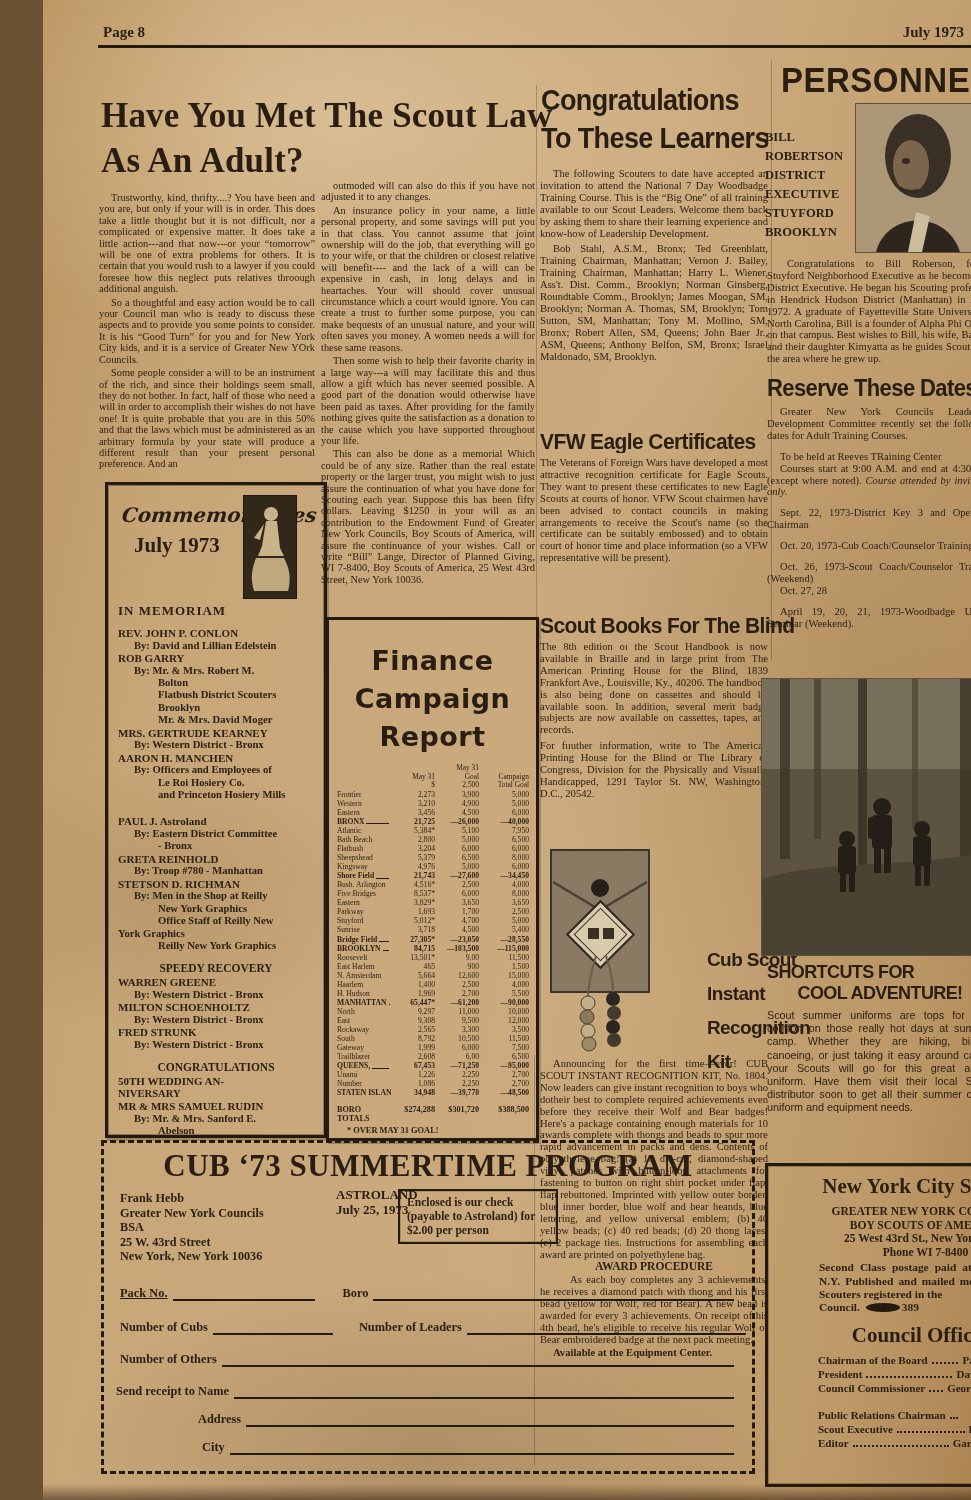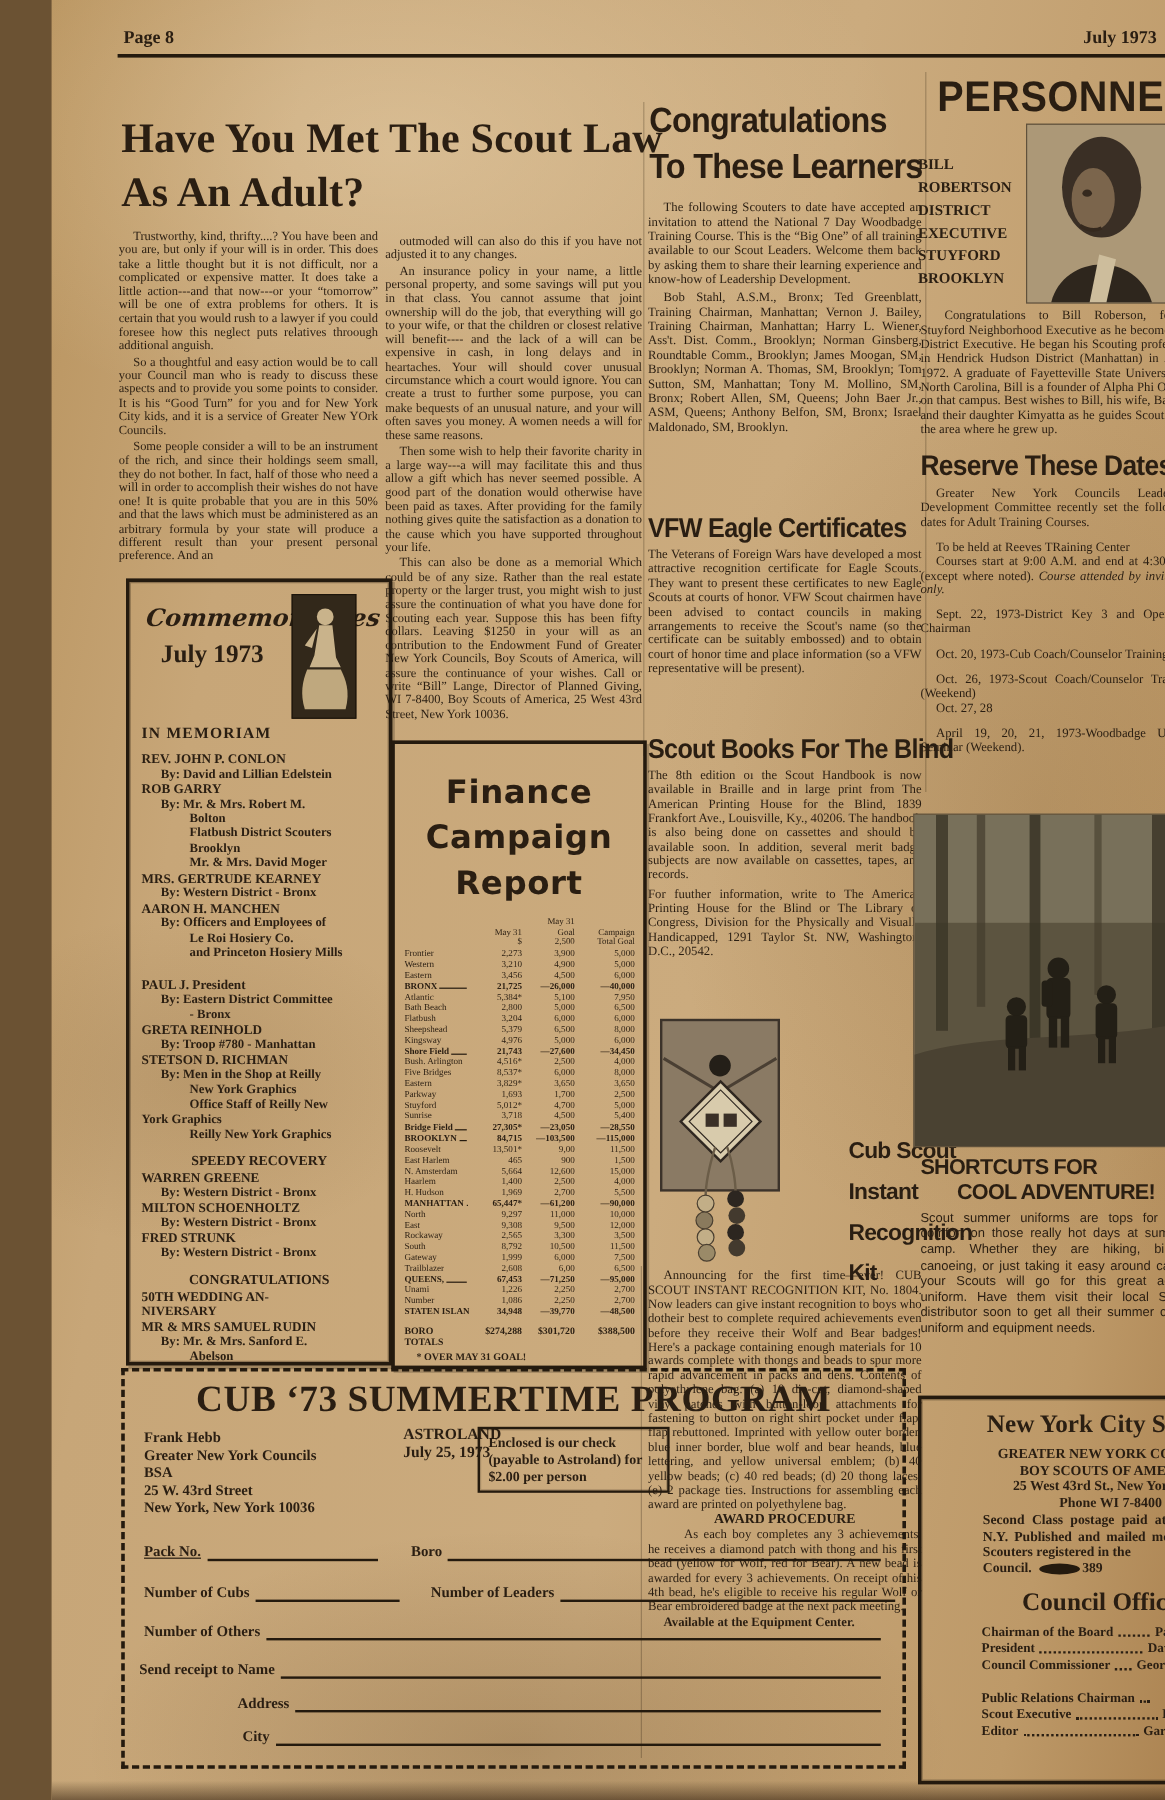--- a/index.html
+++ b/index.html
@@ -85,21 +85,21 @@
   <div class="vrule" style="left:728px;top:60px;height:600px;"></div>
   <div class="vrule" style="left:491px;top:1055px;height:410px;"></div>
 
   <div class="abs headline" style="left:58px;top:93px;width:460px;">Have You Met The Scout Law</div>
   <div class="abs headline" style="left:58px;top:138px;width:460px;">As An Adult?</div>
   <div class="abs body-text" id="lead-col1" style="left:56px;top:192px;width:216px;height:288px;">
       <p>Trustworthy, kind, thrifty....? You have been and you are, but only if your will is in order. This does take a little thought but it is not difficult, nor a complicated or expensive matter. It does take a little action---and that now---or your “tomorrow” will be one of extra problems for others. It is certain that you would rush to a lawyer if you could foresee how this neglect puts relatives throough additional anguish.</p>
       <p>So a thoughtful and easy action would be to call your Council man who is ready to discuss these aspects and to provide you some points to consider. It is his “Good Turn” for you and for New York City kids, and it is a service of Greater New YOrk Councils.</p>
       <p>Some people consider a will to be an instrument of the rich, and since their holdings seem small, they do not bother. In fact, half of those who need a will in order to accomplish their wishes do not have one! It is quite probable that you are in this 50% and that the laws which must be administered as an arbitrary formula by your state will produce a different result than your present personal preference. And an</p>
     </div>
-  <div class="abs body-text" id="lead-col2" style="left:278px;top:196px;width:214px;height:448px;">
+  <div class="abs body-text" id="lead-col2" style="left:278px;top:180px;width:214px;height:448px;">
       <p>outmoded will can also do this if you have not adjusted it to any changes.</p>
       <p>An insurance policy in your name, a little personal property, and some savings will put you in that class. You cannot assume that joint ownership will do the job, that everything will go to your wife, or that the children or closest relative will benefit---- and the lack of a will can be expensive in cash, in long delays and in heartaches. Your will should cover unusual circumstance which a court would ignore. You can create a trust to further some purpose, you can make bequests of an unusual nature, and your will often saves you money. A women needs a will for these same reasons.</p>
       <p>Then some wish to help their favorite charity in a large way---a will may facilitate this and thus allow a gift which has never seemed possible. A good part of the donation would otherwise have been paid as taxes. After providing for the family nothing gives quite the satisfaction as a donation to the cause which you have supported throughout your life.</p>
       <p>This can also be done as a memorial Which could be of any size. Rather than the real estate property or the larger trust, you might wish to just assure the continuation of what you have done for Scouting each year. Suppose this has been fifty dollars. Leaving $1250 in your will as an contribution to the Endowment Fund of Greater New York Councils, Boy Scouts of America, will assure the continuance of your wishes. Call or write “Bill” Lange, Director of Planned Giving, WI 7-8400, Boy Scouts of America, 25 West 43rd Street, New York 10036.</p>
     </div>
 
   <div class="abs cbox" style="left:62px;top:482px;width:216px;height:650px;">
     <div class="abs script-title" style="left:14px;top:18px;">Commemoratives</div>
     <div class="abs serifb" style="left:26px;top:48px;font-size:21px;">July 1973</div>
     <div class="abs" style="left:135px;top:10px;width:52px;height:102px;background:#32281a;border:1px solid #1d150b;">
@@ -128,21 +128,21 @@
           <div class="mem-name">MRS. GERTRUDE KEARNEY</div>
           <div class="mem-line ind1">By: Western District - Bronx</div>
         </div>
         <div class="mem-entry">
           <div class="mem-name">AARON H. MANCHEN</div>
           <div class="mem-line ind1">By: Officers and Employees of</div>
           <div class="mem-line ind2">Le Roi Hosiery Co.</div>
           <div class="mem-line ind2">and Princeton Hosiery Mills</div>
         </div>
         <div class="mem-entry" style="margin-top: 14px;">
-          <div class="mem-name">PAUL J. President</div>
+          <div class="mem-name">PAUL J. Astroland</div>
           <div class="mem-line ind1">By: Eastern District Committee</div>
           <div class="mem-line ind2">- Bronx</div>
         </div>
         <div class="mem-entry">
           <div class="mem-name">GRETA REINHOLD</div>
           <div class="mem-line ind1">By: Troop #780 - Manhattan</div>
         </div>
         <div class="mem-entry">
           <div class="mem-name">STETSON D. RICHMAN</div>
           <div class="mem-line ind1">By: Men in the Shop at Reilly</div>

